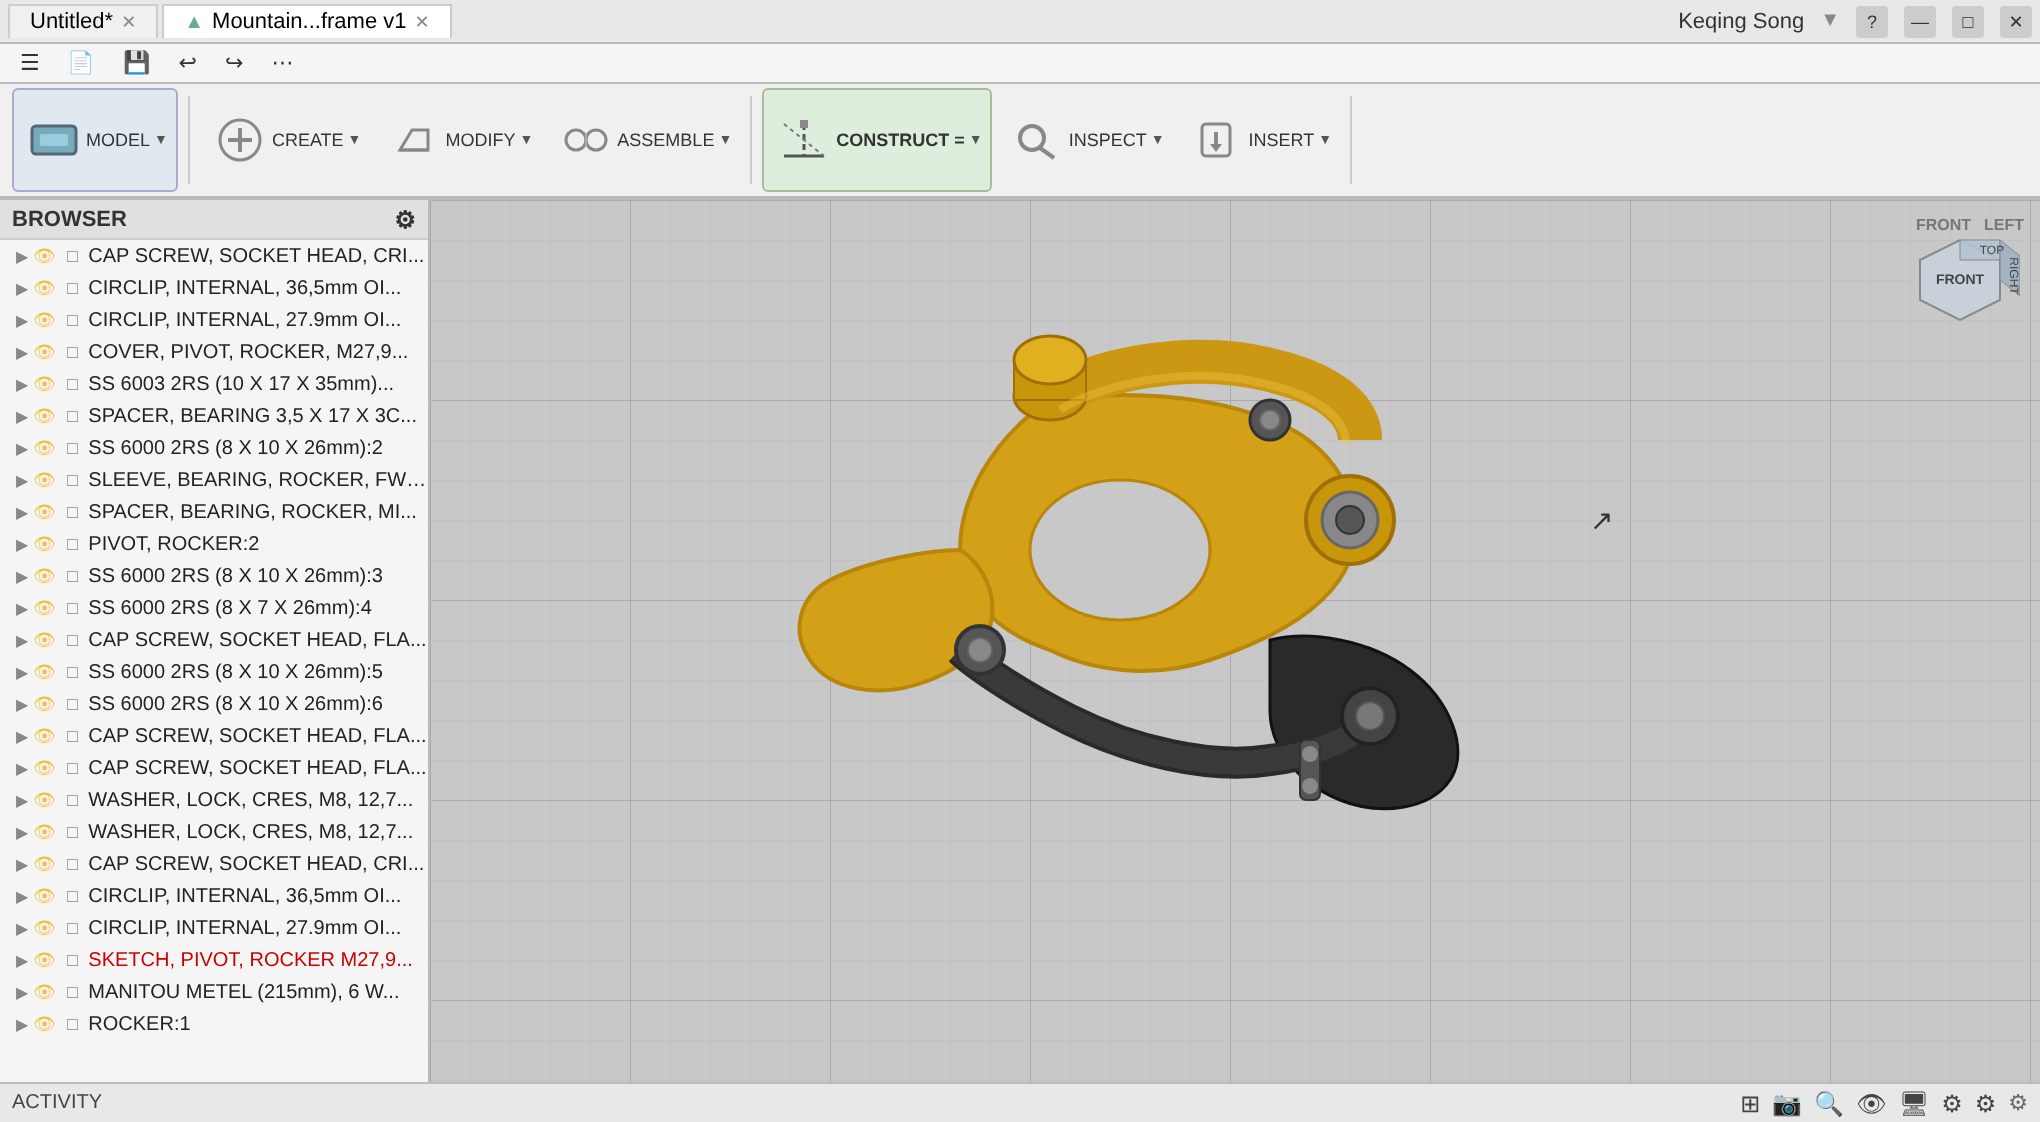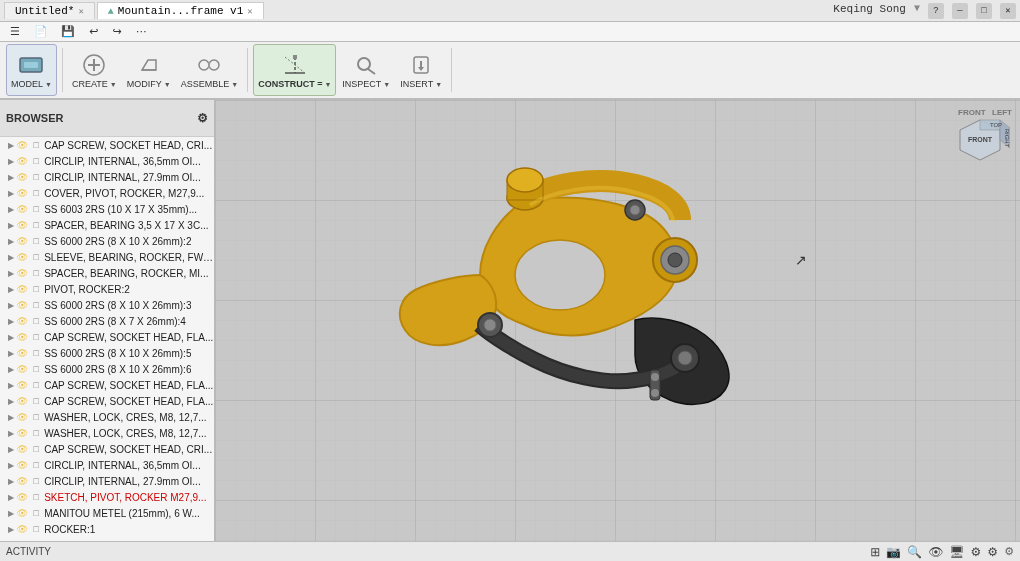--- a/index.html
+++ b/index.html
@@ -24,24 +24,24 @@
       display: flex;
       align-items: center;
       gap: 4px;
       cursor: pointer;
     }
     .title-tab.active { background: #fff; }
     .title-tab-close { font-size: 9px; color: #888; cursor: pointer; }
     .title-bar-right {
       margin-left: auto;
       display: flex;
+      align-items: center;
       gap: 8px;
       font-size: 11px;
       color: #333;
-      font-family: Liberation Mono, monospace;
     }
     .tb-icon { width: 16px; height: 16px; background: #ccc; border-radius: 2px; cursor: pointer; display: flex; align-items: center; justify-content: center; font-size: 9px; }
 
     
     #menubar {
       height: 20px;
       background: #f5f5f5;
       display: flex;
       align-items: center;
       border-bottom: 1px solid #bbb;
@@ -55,21 +55,21 @@
       height: 58px;
       background: #f0f0f0;
       border-bottom: 2px solid #bbb;
       display: flex;
       align-items: center;
       padding: 0 6px;
       gap: 2px;
     }
     .toolbar-group {
       display: flex;
-      flex-direction: column;
+      flex-direction: row;
       align-items: center;
       justify-content: center;
       min-width: 48px;
       height: 52px;
       padding: 2px 4px;
       cursor: pointer;
       border-radius: 3px;
       position: relative;
     }
     .toolbar-group.active { background: #e0e8f0; border: 1px solid #aac; }
@@ -104,21 +104,21 @@
     
     #browser {
       width: 215px;
       background: #f5f5f5;
       border-right: 1px solid #bbb;
       display: flex;
       flex-direction: column;
       overflow: hidden;
     }
     #browser-header {
-      height: 37px;
+      height: 20px;
       background: #e0e0e0;
       border-bottom: 1px solid #ccc;
       display: flex;
       align-items: center;
       padding: 0 6px;
       font-size: 11px;
       font-weight: bold;
       color: #333;
       justify-content: space-between;
     }
@@ -186,21 +186,21 @@
       font-size: 10px;
       color: #444;
       gap: 8px;
     }
     .bottom-icon { font-size: 12px; cursor: pointer; }
   </style>
 </head>
 <body>
 
 <div id="titlebar">
-  <div style="display:flex;gap:2px;align-items:center;font-family:Liberation Mono, monospace;">
+  <div style="display:flex;gap:2px;align-items:center;">
     <div class="title-tab">
       <span>Untitled*</span>
       <span class="title-tab-close">✕</span>
     </div>
     <div class="title-tab active">
       <span style="font-size:10px;color:#6a9;">▲</span>
       <span>Mountain...frame v1</span>
       <span class="title-tab-close">✕</span>
     </div>
   </div>

